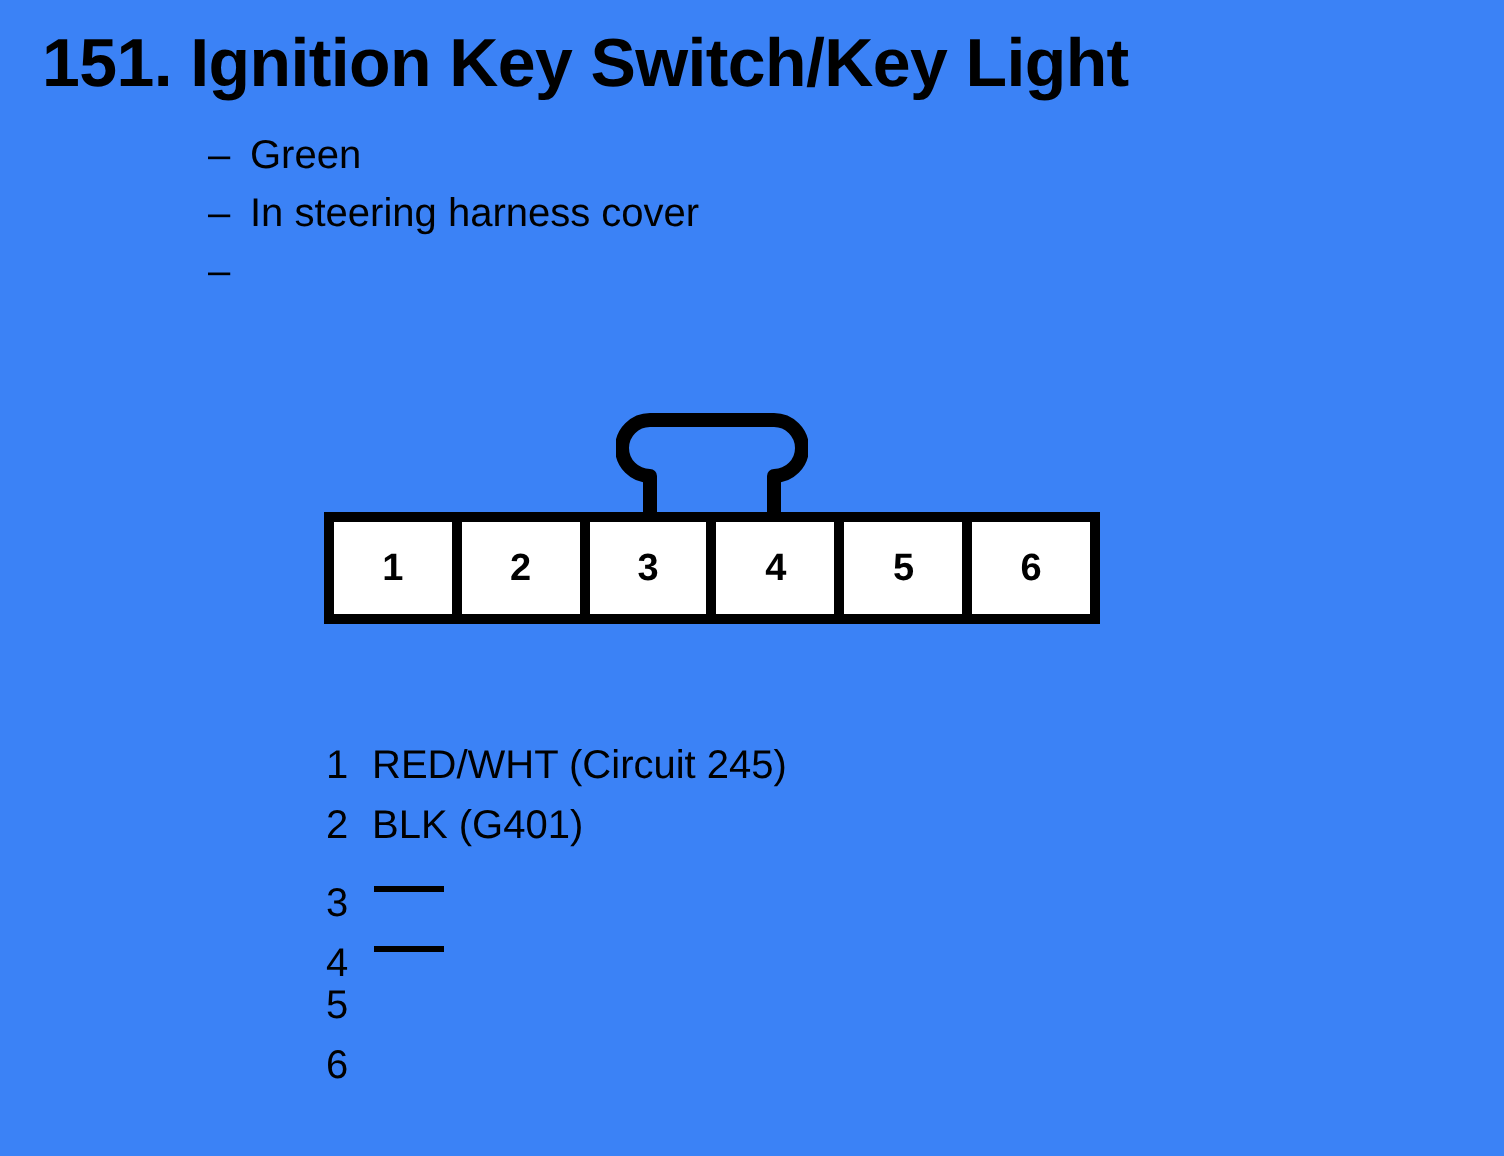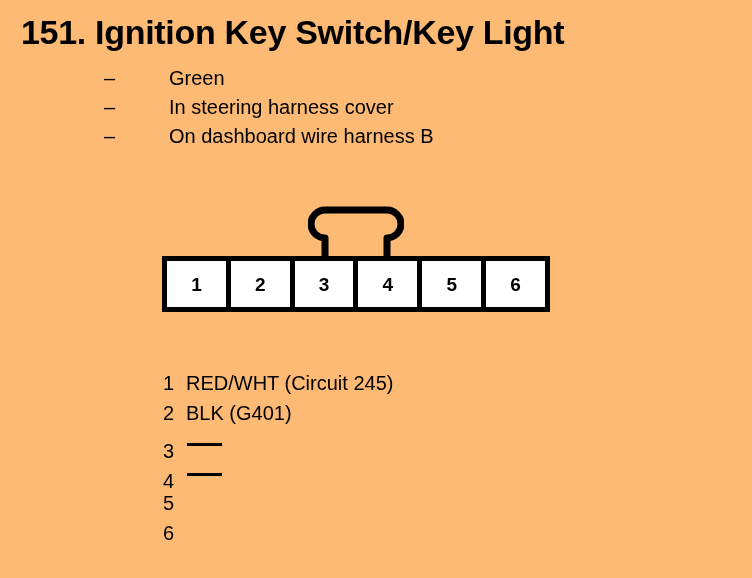--- a/index.html
+++ b/index.html
@@ -14,21 +14,21 @@
     position: relative;
     overflow: hidden;
     font-family: "Liberation Sans", sans-serif;
     color: #000000;
     -webkit-font-smoothing: none;
   }
 
   .page {
     position: absolute;
     inset: 0;
-    background: #fdba74;
+    background: #3b82f6;
   }
 
   
   #page-title {
     position: absolute;
     left: 21px;
     top: 12px;
     font-size: 34px;
     line-height: 40px;
     font-weight: bold;
@@ -51,21 +51,20 @@
     line-height: 29px;
     white-space: nowrap;
   }
   .attribute-dash {
     width: 21px;
     flex: 0 0 21px;
     font-size: 20px;
   }
   .attribute-text {
     flex: 0 0 auto;
-    margin-left: 44px;
   }
 
   
   #connector-assembly {
     position: absolute;
     left: 162px;
     top: 206px;
     width: 388px;
     height: 108px;
   }
@@ -163,21 +162,20 @@
     <div class="attribute-item">
       <span class="attribute-dash">–</span>
       <span class="attribute-text">Green</span>
     </div>
     <div class="attribute-item">
       <span class="attribute-dash">–</span>
       <span class="attribute-text">In steering harness cover</span>
     </div>
     <div class="attribute-item">
       <span class="attribute-dash">–</span>
-      <span class="attribute-text">On dashboard wire harness B</span>
     </div>
   </div>
 
   <div id="connector-assembly">
 
     <div id="connector-latch">
       <svg width="96" height="52" viewBox="0 0 96 52" xmlns="http://www.w3.org/2000/svg">
         <path d="M 17 52
                  L 17 32
                  A 14 14 0 0 1 17 4

